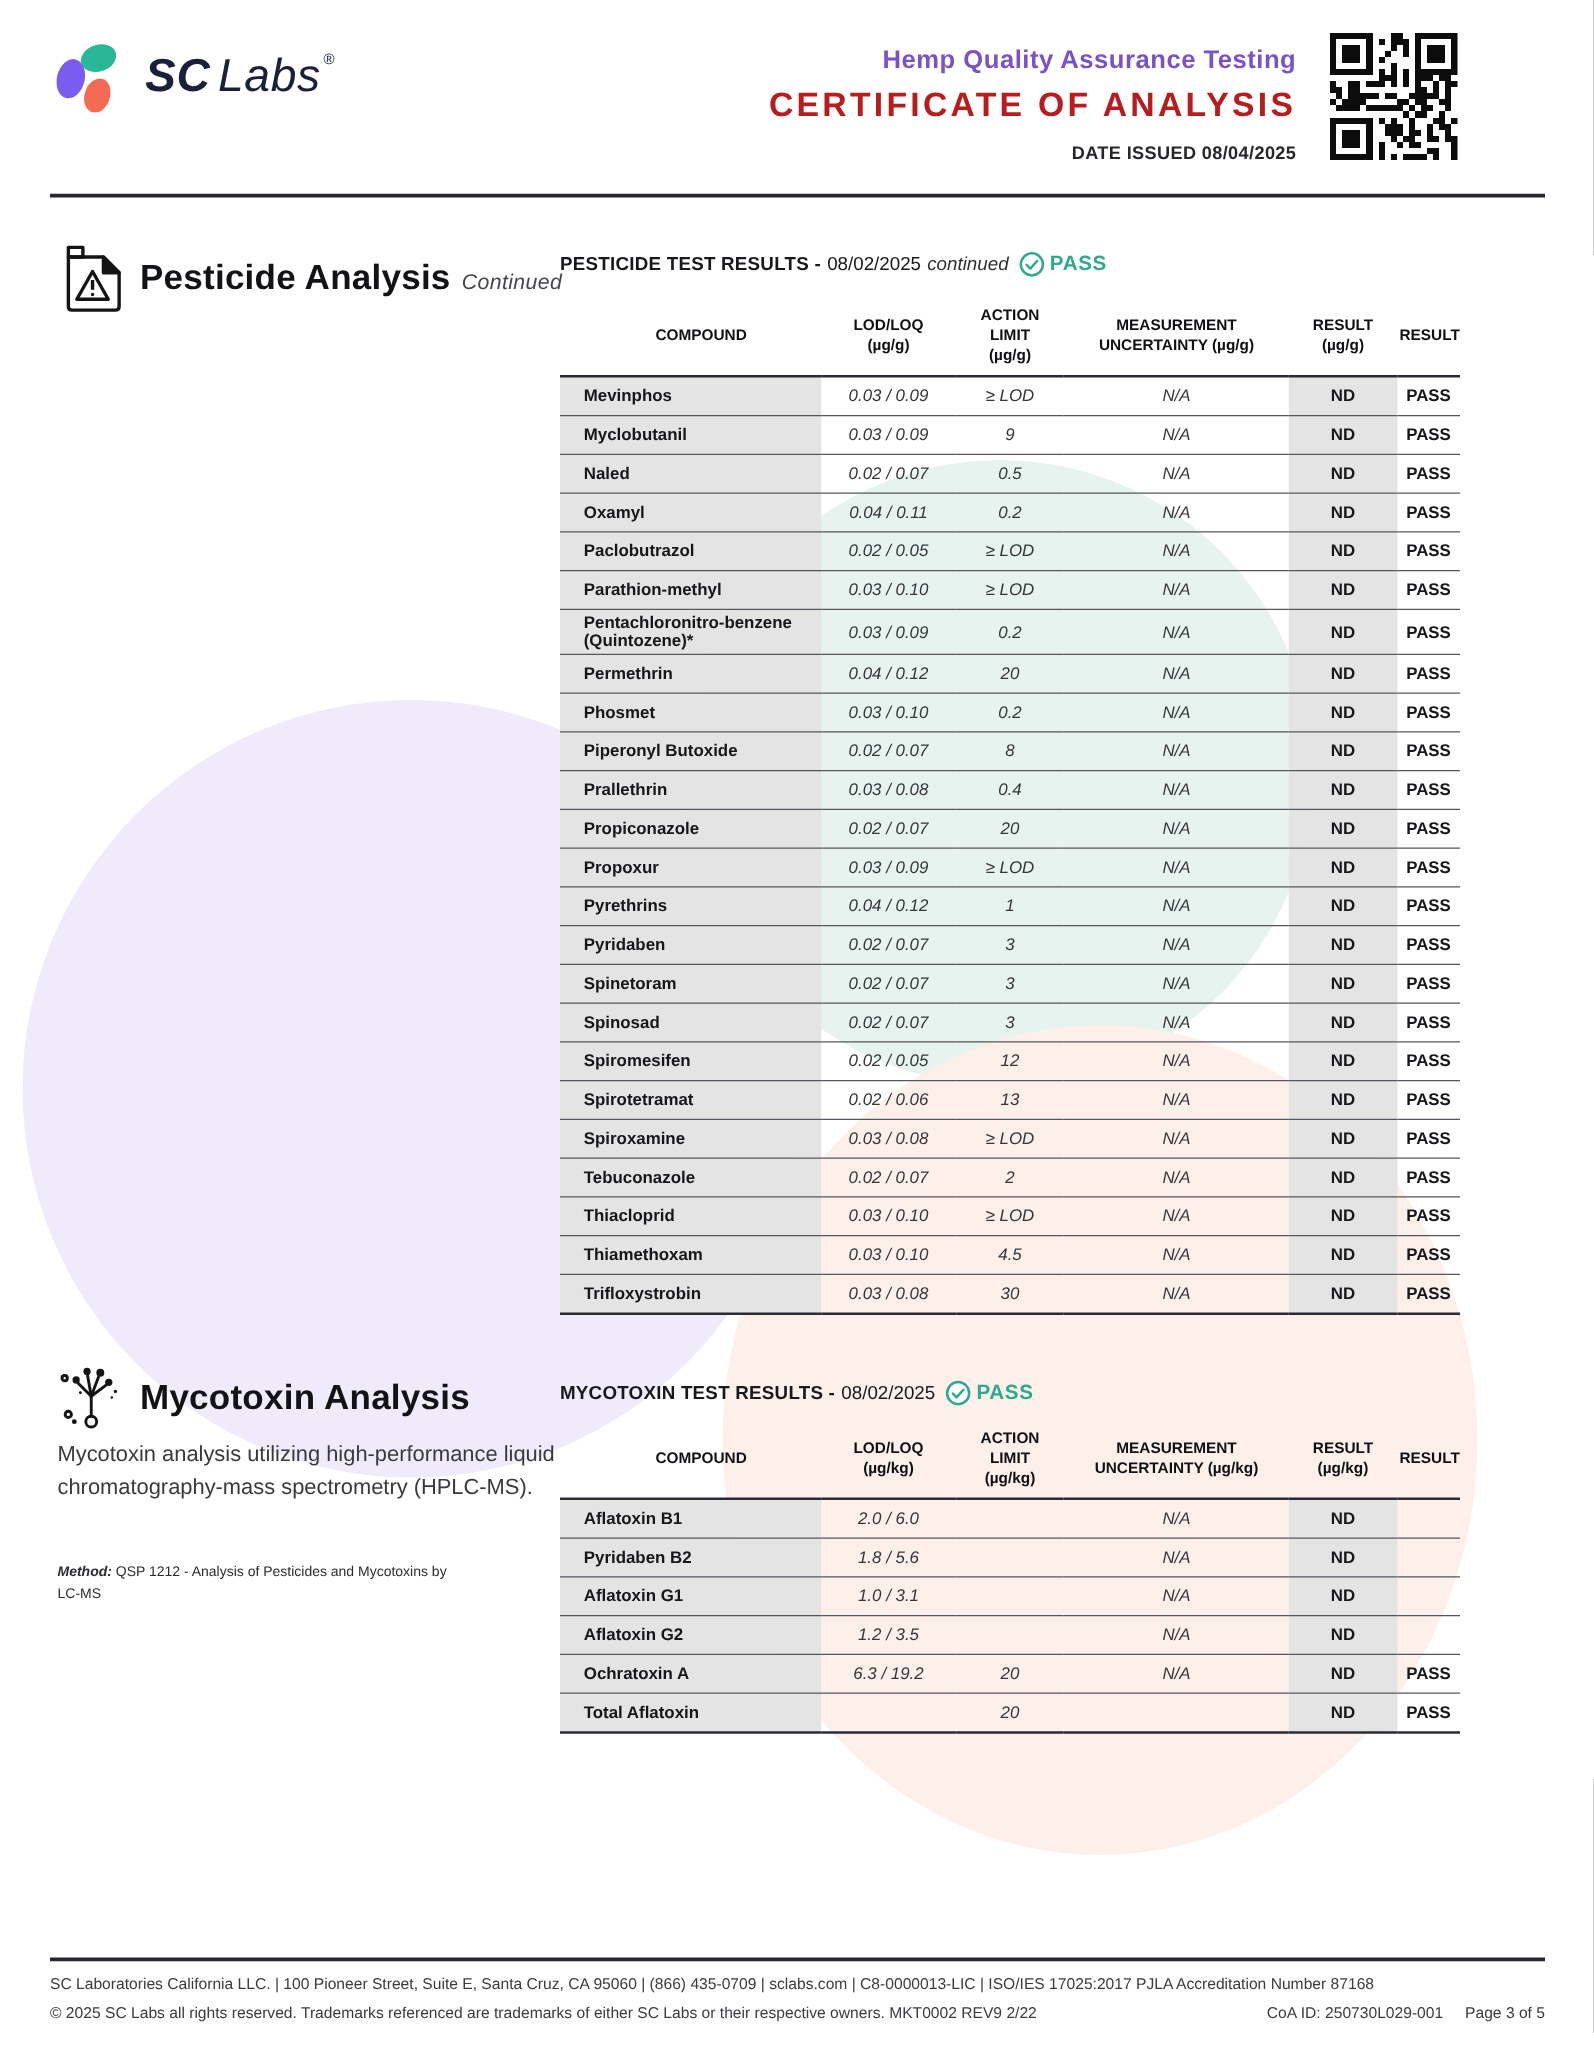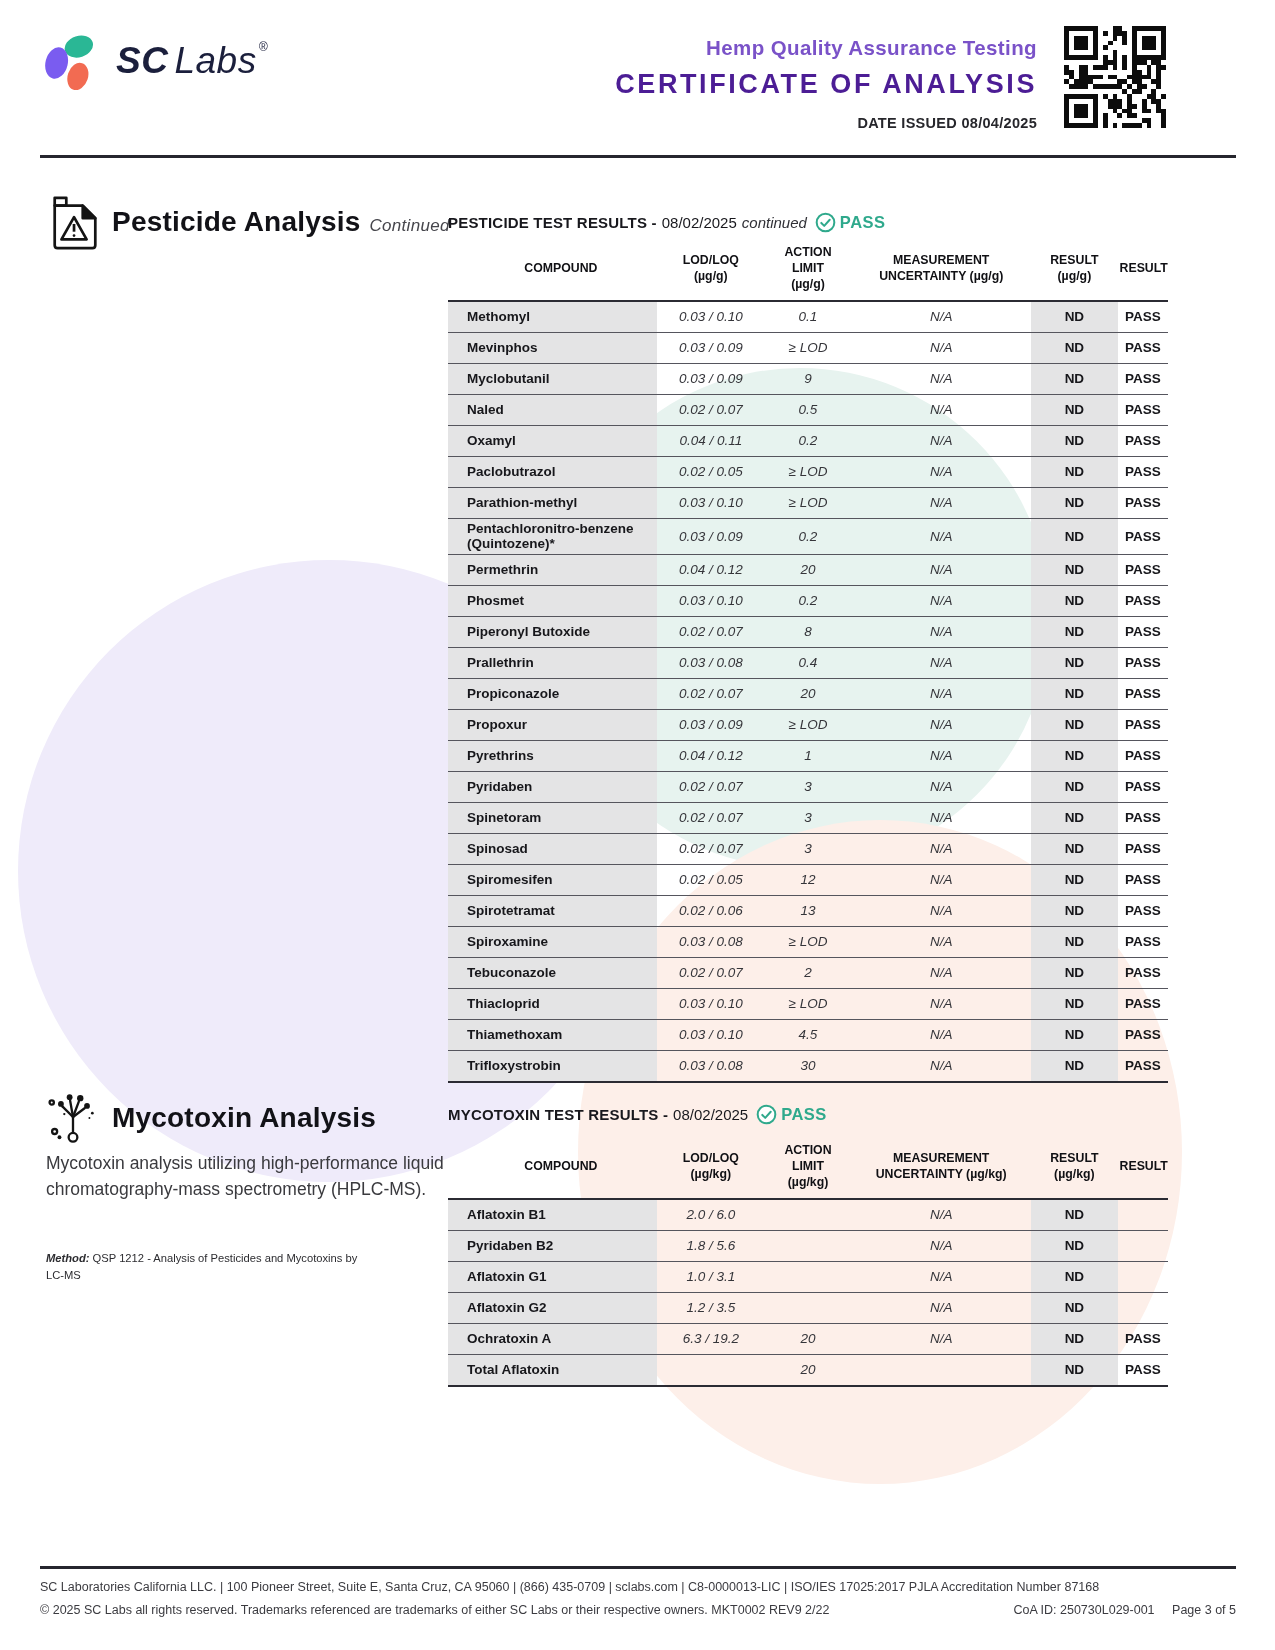--- a/index.html
+++ b/index.html
@@ -16,21 +16,21 @@
   .layer{position:absolute;z-index:1;}
   
   .brand{left:45px;top:34px;display:flex;align-items:flex-start;font-style:italic;}
   .brand svg{width:58px;height:56px;}
   .brand-text{font-size:37px;color:var(--navy,#1b1f3c);margin-left:13px;padding-top:6px;letter-spacing:.5px;}
   .brand-bold{font-weight:bold;}
   .brand-light{font-weight:normal;margin-left:6px;}
   .reg{font-size:12px;vertical-align:22px;margin-left:2px;}
   .title-block{right:238px;top:36px;text-align:right;}
   .program-title{font-size:20.5px;font-weight:bold;color:var(--accent-purple,#7a52c8);letter-spacing:.4px;}
-  .doc-title{font-size:27px;font-weight:600;color:#4c1d95;letter-spacing:2.6px;margin-top:9px;}
+  .doc-title{font-size:27px;font-weight:600;color:#b91c1c;letter-spacing:2.6px;margin-top:9px;}
   .date-issued{font-size:14.5px;font-weight:bold;color:#26262b;margin-top:15px;letter-spacing:.3px;}
   .qr{left:1064px;top:26px;width:102px;height:102px;}
   .qr svg{width:100%;height:100%;shape-rendering:crispEdges;}
   .rule-top{left:40px;top:155px;width:1196px;height:2.5px;background:#26262e;}
   
   .sec-icon{width:58px;height:58px;}
   .sec-icon svg{width:100%;height:100%;}
   .pest-icon{left:46px;top:194px;}
   .pest-title{left:112px;top:206px;}
   .sec-title{font-size:28px;font-weight:bold;color:#121217;letter-spacing:.2px;}
@@ -41,21 +41,21 @@
   .myco-method{left:46px;top:1250px;width:320px;font-size:11.2px;line-height:1.55;color:#2c2c30;}
   .myco-method b{font-weight:bold;font-style:italic;}
   
   .results-line{display:flex;align-items:center;font-size:15px;color:#18181d;white-space:nowrap;}
   .results-line .rt{font-weight:bold;letter-spacing:.2px;}
   .results-line .rd{margin-left:5px;}
   .results-line .rc{margin-left:5px;font-style:italic;color:#303036;}
   .results-line .badge{display:flex;align-items:center;margin-left:8px;}
   .results-line .badge svg{width:21px;height:21px;}
   .results-line .pass-txt{font-size:16.5px;font-weight:bold;color:var(--pass-teal,#2fa98c);margin-left:4px;letter-spacing:.5px;}
-  .pest-results{left:448px;top:212px;justify-content:flex-end;}
+  .pest-results{left:448px;top:201px;justify-content:flex-end;}
   .myco-results{left:448px;top:1104px;}
   
   .coa-table{border-collapse:collapse;table-layout:fixed;width:720px;border-bottom:2.5px solid #2b2b33;}
   .coa-table th{font-size:12.3px;font-weight:bold;color:#101014;line-height:1.32;vertical-align:middle;
     text-align:center;padding:6px 2px 7px;border-bottom:2.5px solid #2b2b33;}
   .coa-table th.h-compound{text-align:center;padding-left:19px;}
   .coa-table td{height:26px;font-size:13.5px;vertical-align:middle;padding:2px 2px;}
   .coa-table tbody tr td{border-top:1px solid #55555d;}
   .coa-table tbody tr:first-child td{border-top:none;}
   .c-compound{background:#e4e4e5;font-weight:bold;color:#17171b;padding-left:19px !important;line-height:1.15;}
@@ -374,28 +374,20 @@
         <th class="h-compound"><span>COMPOUND</span></th>
         <th><span>LOD/LOQ</span><br><span>(µg/g)</span></th>
         <th><span>ACTION LIMIT</span><br><span>(µg/g)</span></th>
         <th><span>MEASUREMENT</span><br><span>UNCERTAINTY (µg/g)</span></th>
         <th><span>RESULT</span><br><span>(µg/g)</span></th>
         <th><span>RESULT</span></th>
       </tr>
     </thead>
     <tbody>
 
-        <tr>
-          <td class="c-compound">Methomyl</td>
-          <td class="c-val">0.03 / 0.10</td>
-          <td class="c-val">0.1</td>
-          <td class="c-val">N/A</td>
-          <td class="c-result">ND</td>
-          <td class="c-status">PASS</td>
-        </tr>
 
         <tr>
           <td class="c-compound">Mevinphos</td>
           <td class="c-val">0.03 / 0.09</td>
           <td class="c-val">≥ LOD</td>
           <td class="c-val">N/A</td>
           <td class="c-result">ND</td>
           <td class="c-status">PASS</td>
         </tr>
 

